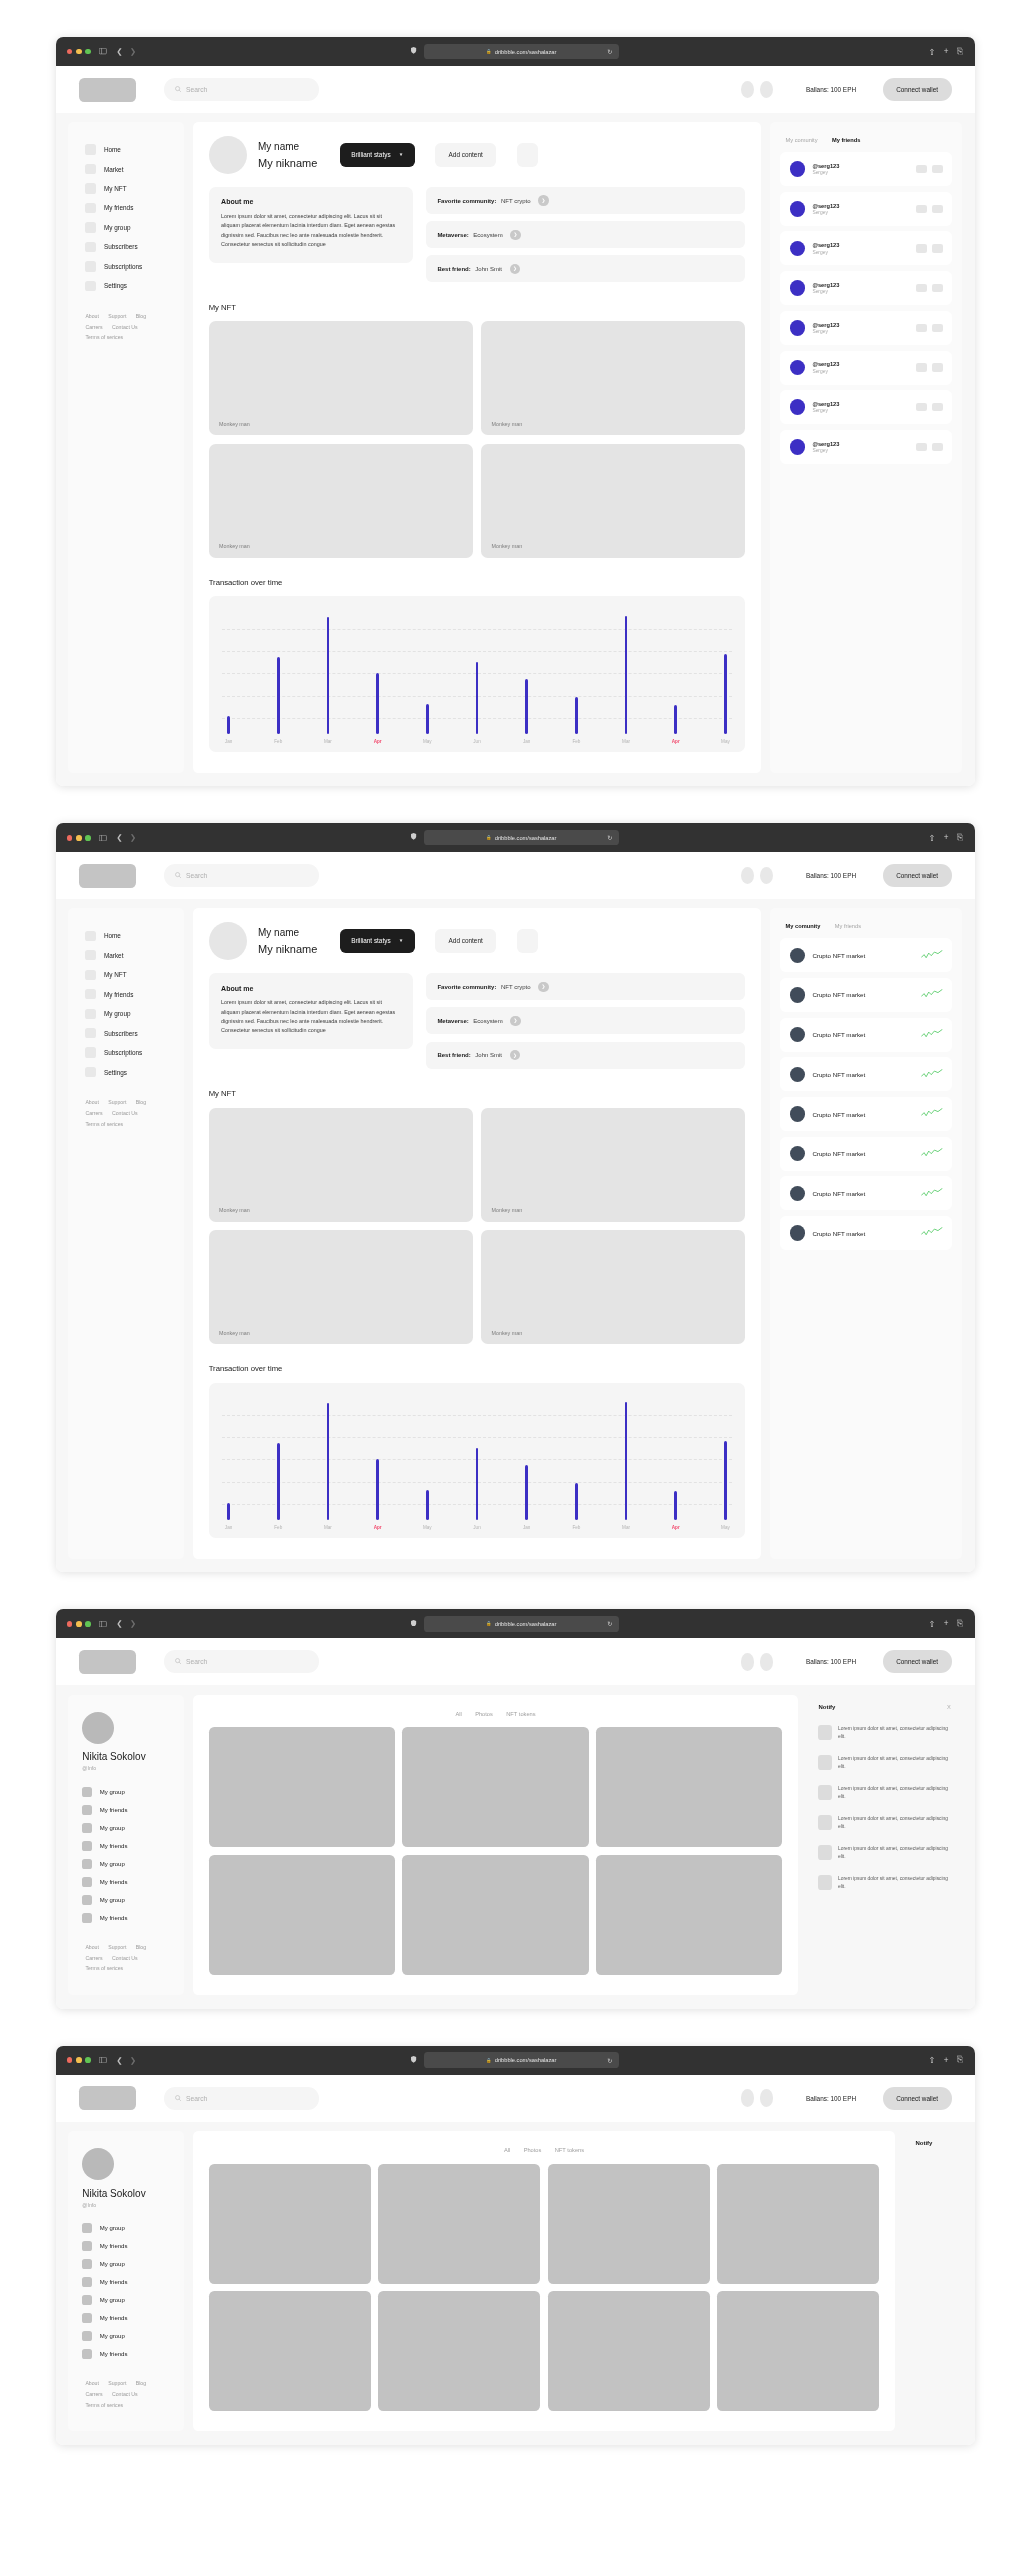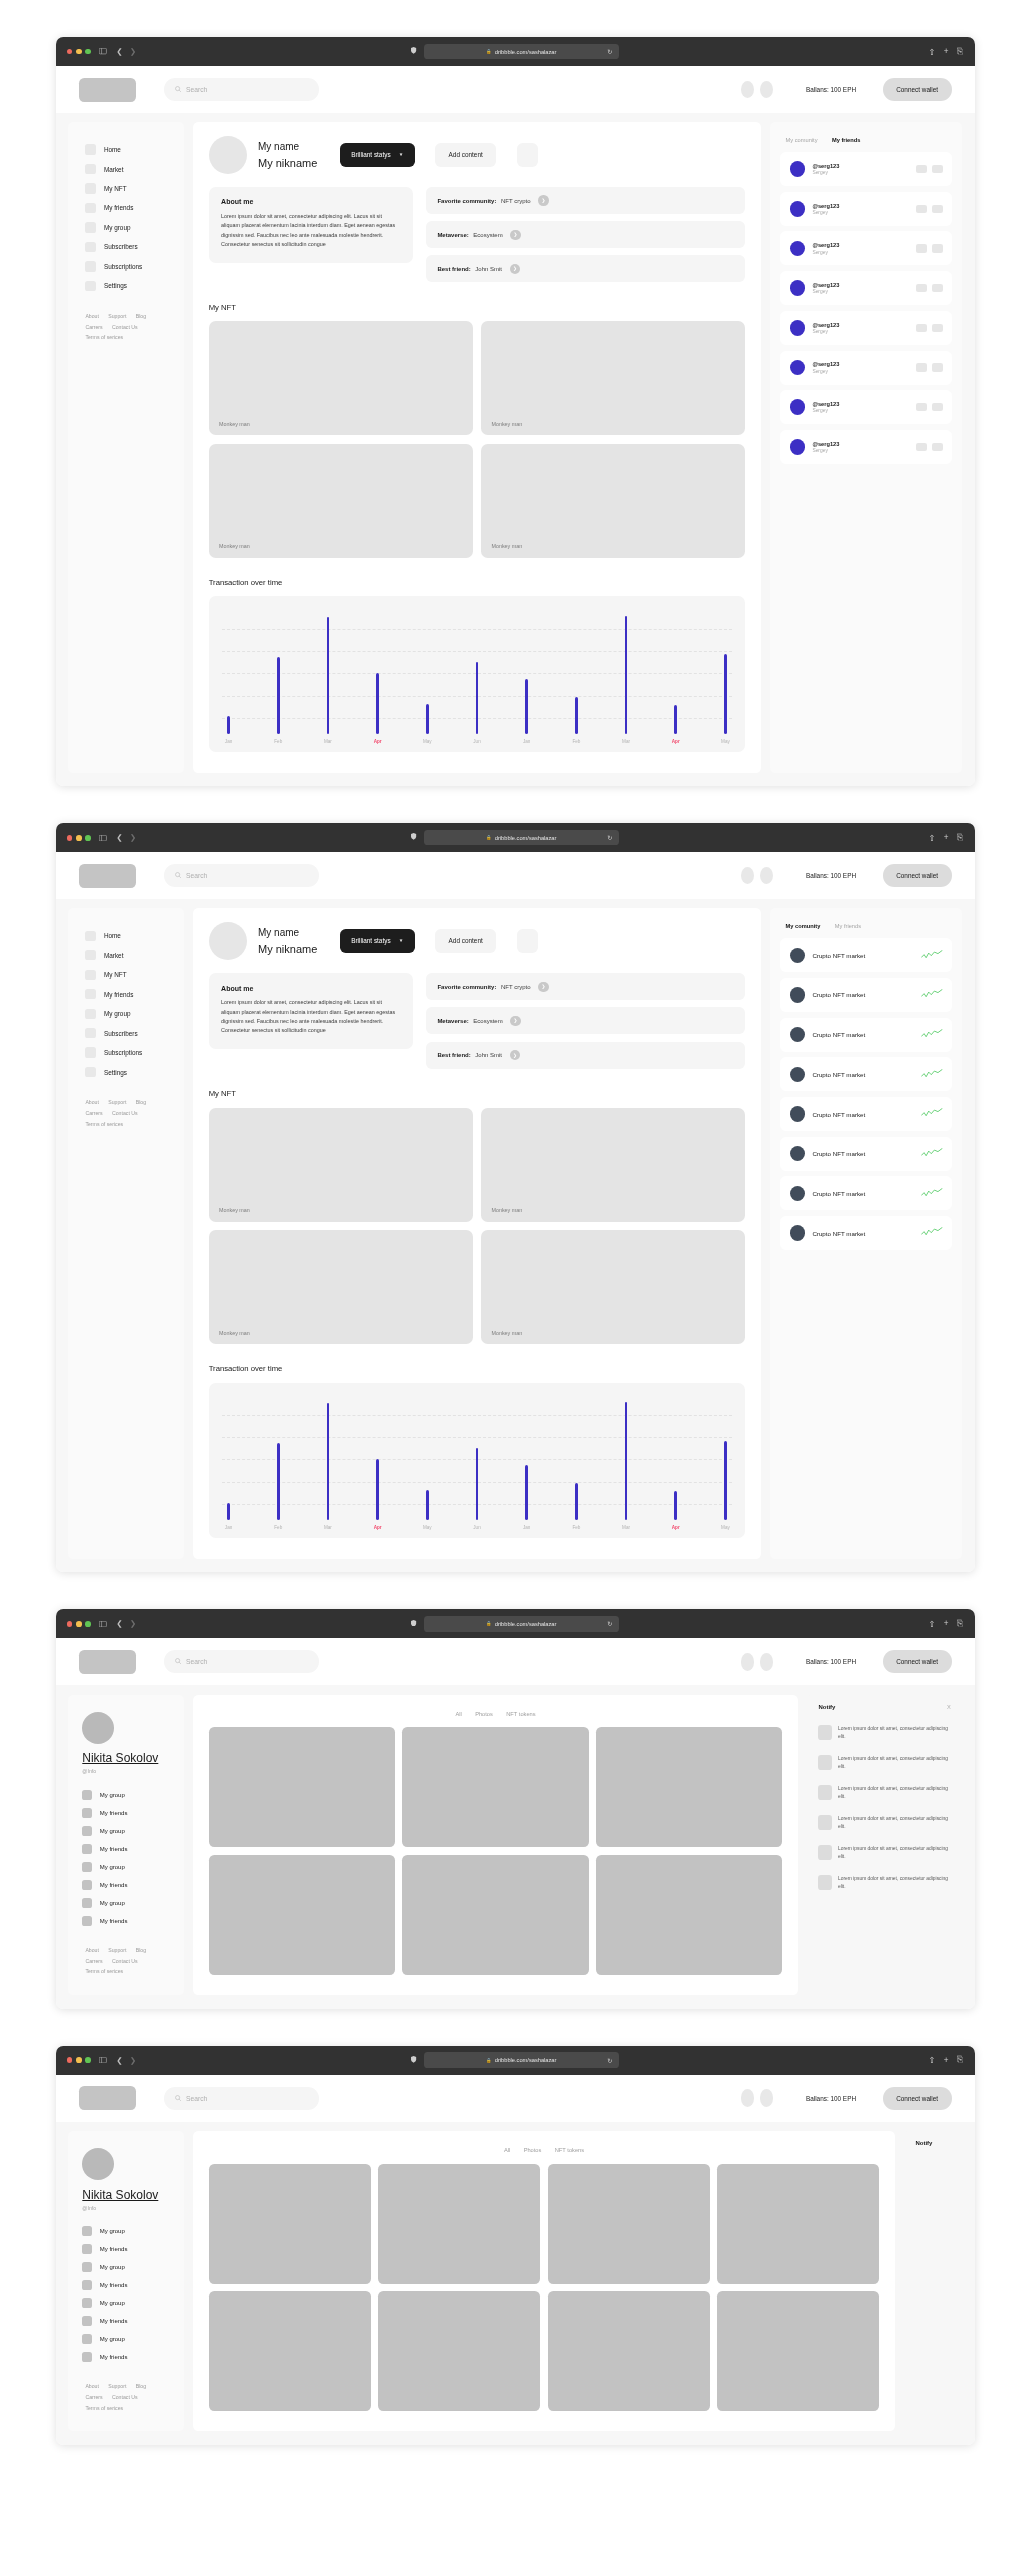--- a/index.html
+++ b/index.html
@@ -167,21 +167,21 @@
   .friend-handle { font-size: 5.7px; font-weight: bold; }
   .friend-sub { font-size: 4.9px; color: #a9a9a9; }
   .friend-actions { margin-left: auto; display: flex; gap: 4.6px; }
   .fa-sq { width: 10.8px; height: 8.2px; border-radius: 2.1px; background: #e6e6e6; cursor: pointer; }
   .comm-name { font-size: 6.2px; }
   .spark { margin-left: auto; }
 
   
   .sb-profile { display: flex; flex-direction: column; align-items: flex-start; padding: 0 0 0 14.4px; }
   .sb-av { width: 32px; height: 32px; border-radius: 50%; background: #b9b9b9; margin-bottom: 7.2px; }
-  .sb-name { font-size: 12px; margin-bottom: 3.1px; text-decoration: underline; }
+  .sb-name { font-size: 10px; margin-bottom: 3.1px; }
   .sb-handle { font-size: 5.2px; color: #a5a5a5; margin-bottom: 11.3px; }
   .sb-list { width: 100%; }
   .sb-item { display: flex; align-items: center; gap: 7.7px; padding: 4.1px 0 4.1px 0; font-size: 6px; cursor: pointer; }
   .sb-sq { width: 9.8px; height: 9.8px; border-radius: 2.6px; background: #c2c2c2; flex: none; }
 
   .gal-tabs { display: flex; gap: 13.4px; justify-content: center; padding: 3.1px 0 10.3px 0; }
   .gal-tab { font-size: 5.7px; color: #9e9e9e; cursor: pointer; }
   .gal-grid3 { display: grid; grid-template-columns: repeat(3, 1fr); gap: 7.2px; }
   .gal-grid4 { display: grid; grid-template-columns: repeat(4, 1fr); gap: 7.2px; }
   .gal-cell { height: 120px; background: #c2c2c2; border-radius: 5.2px; cursor: pointer; }

